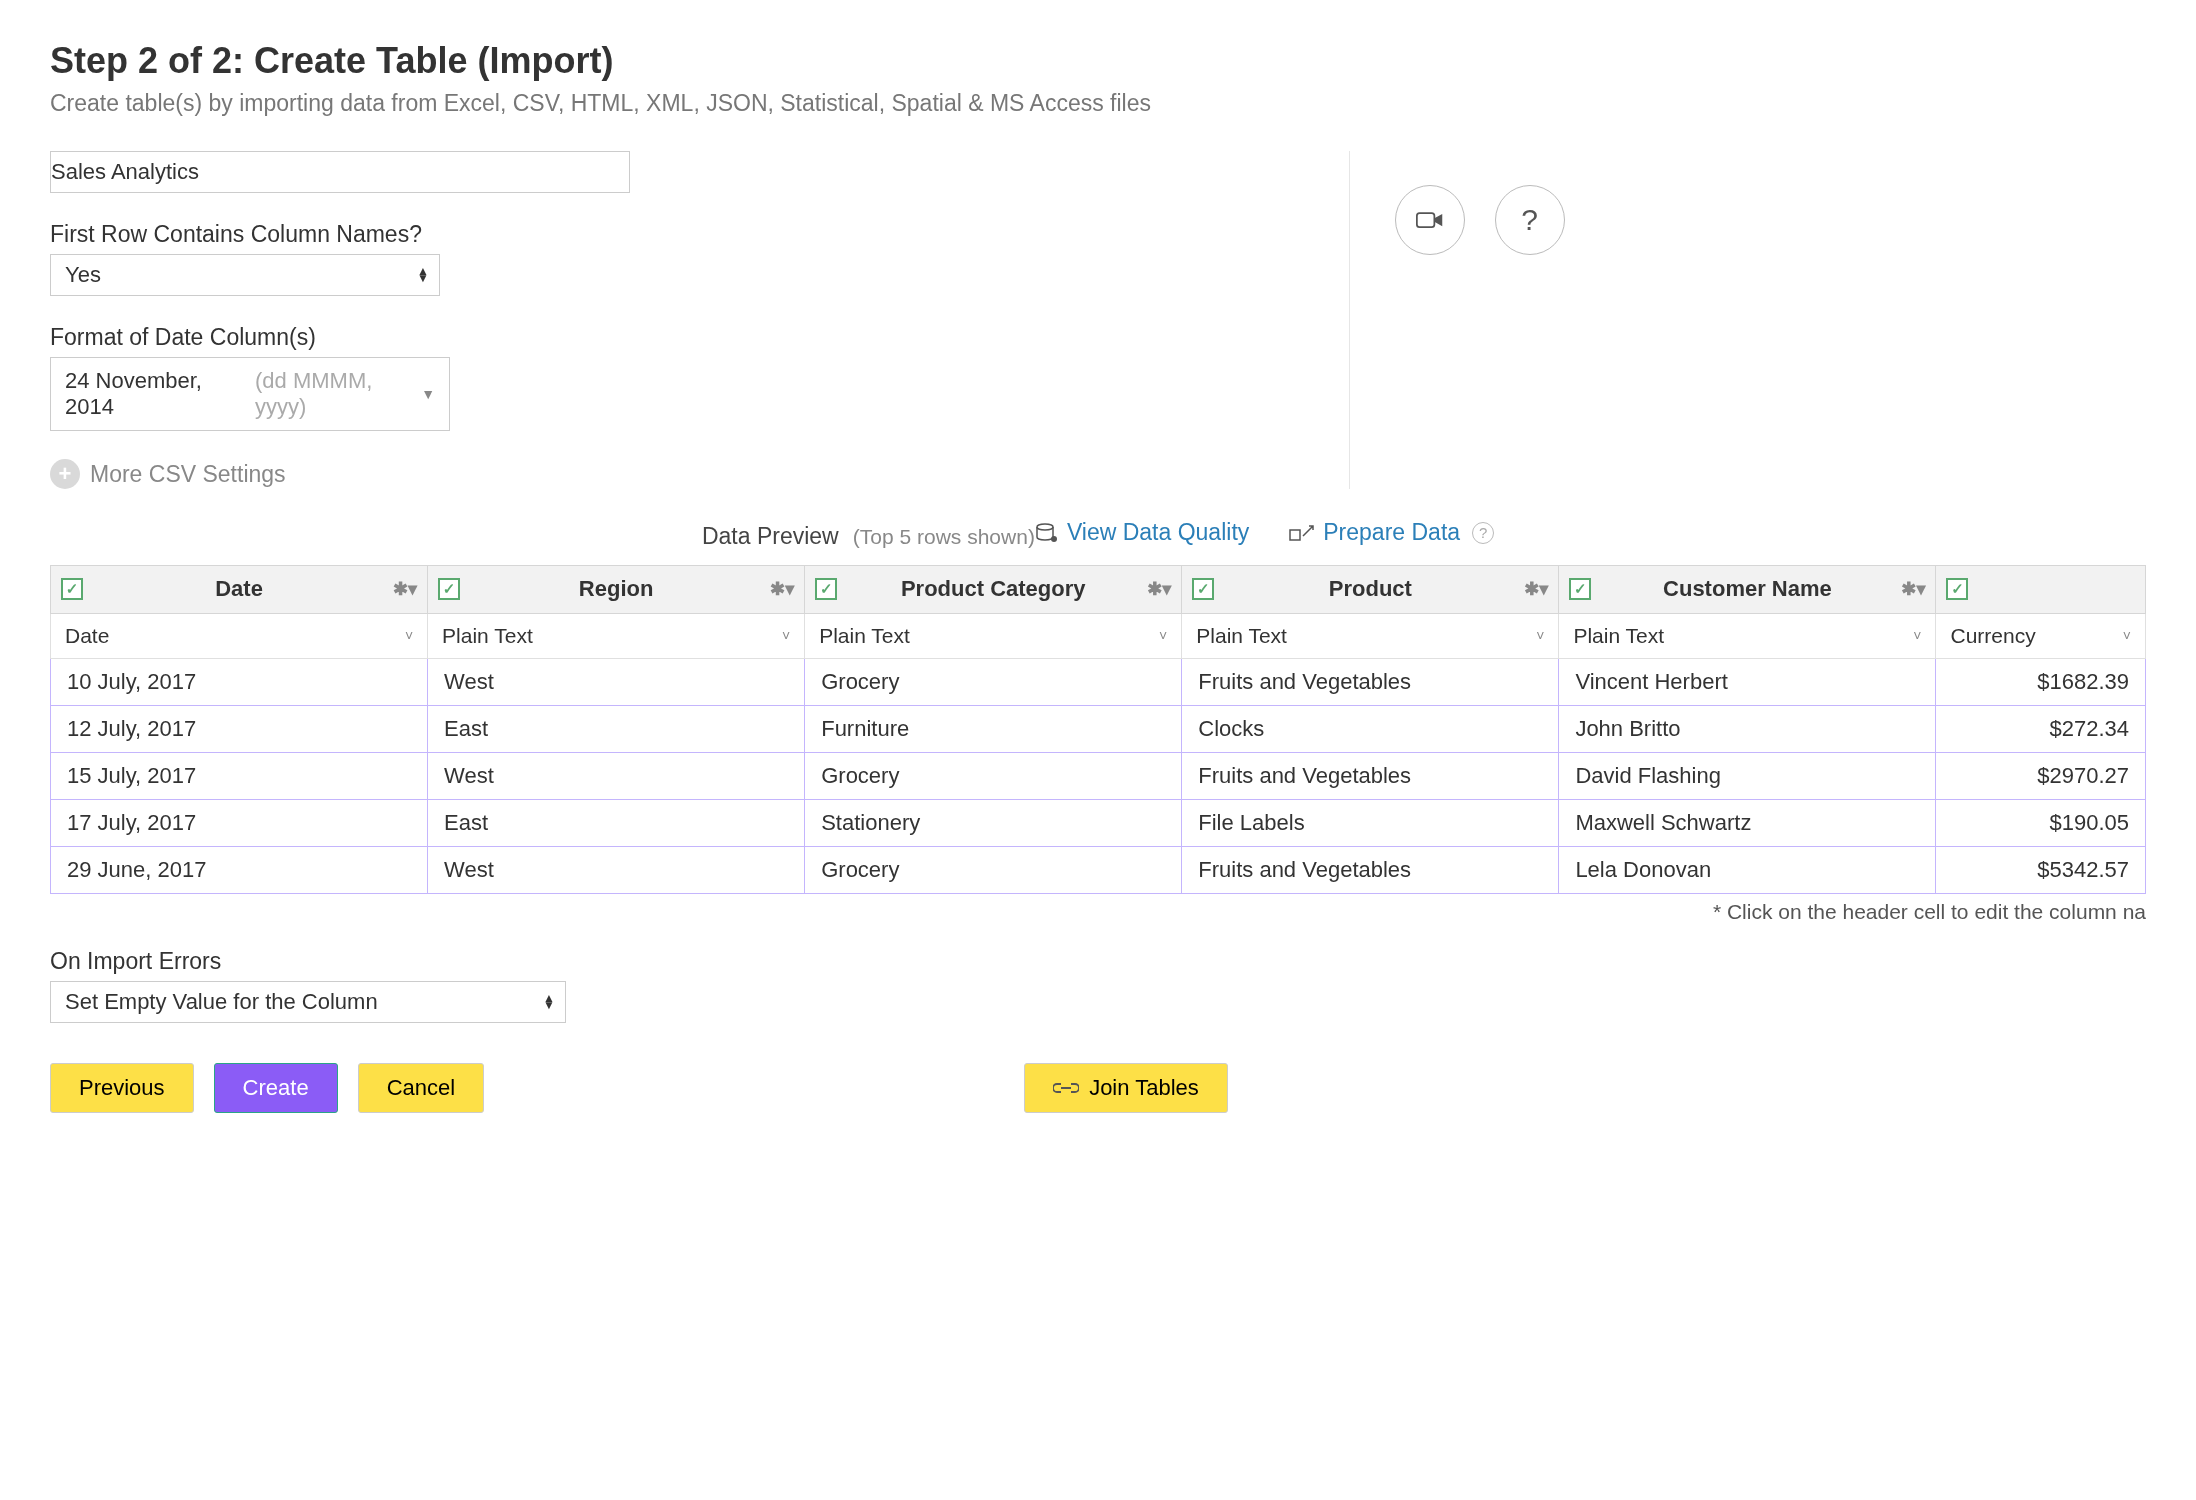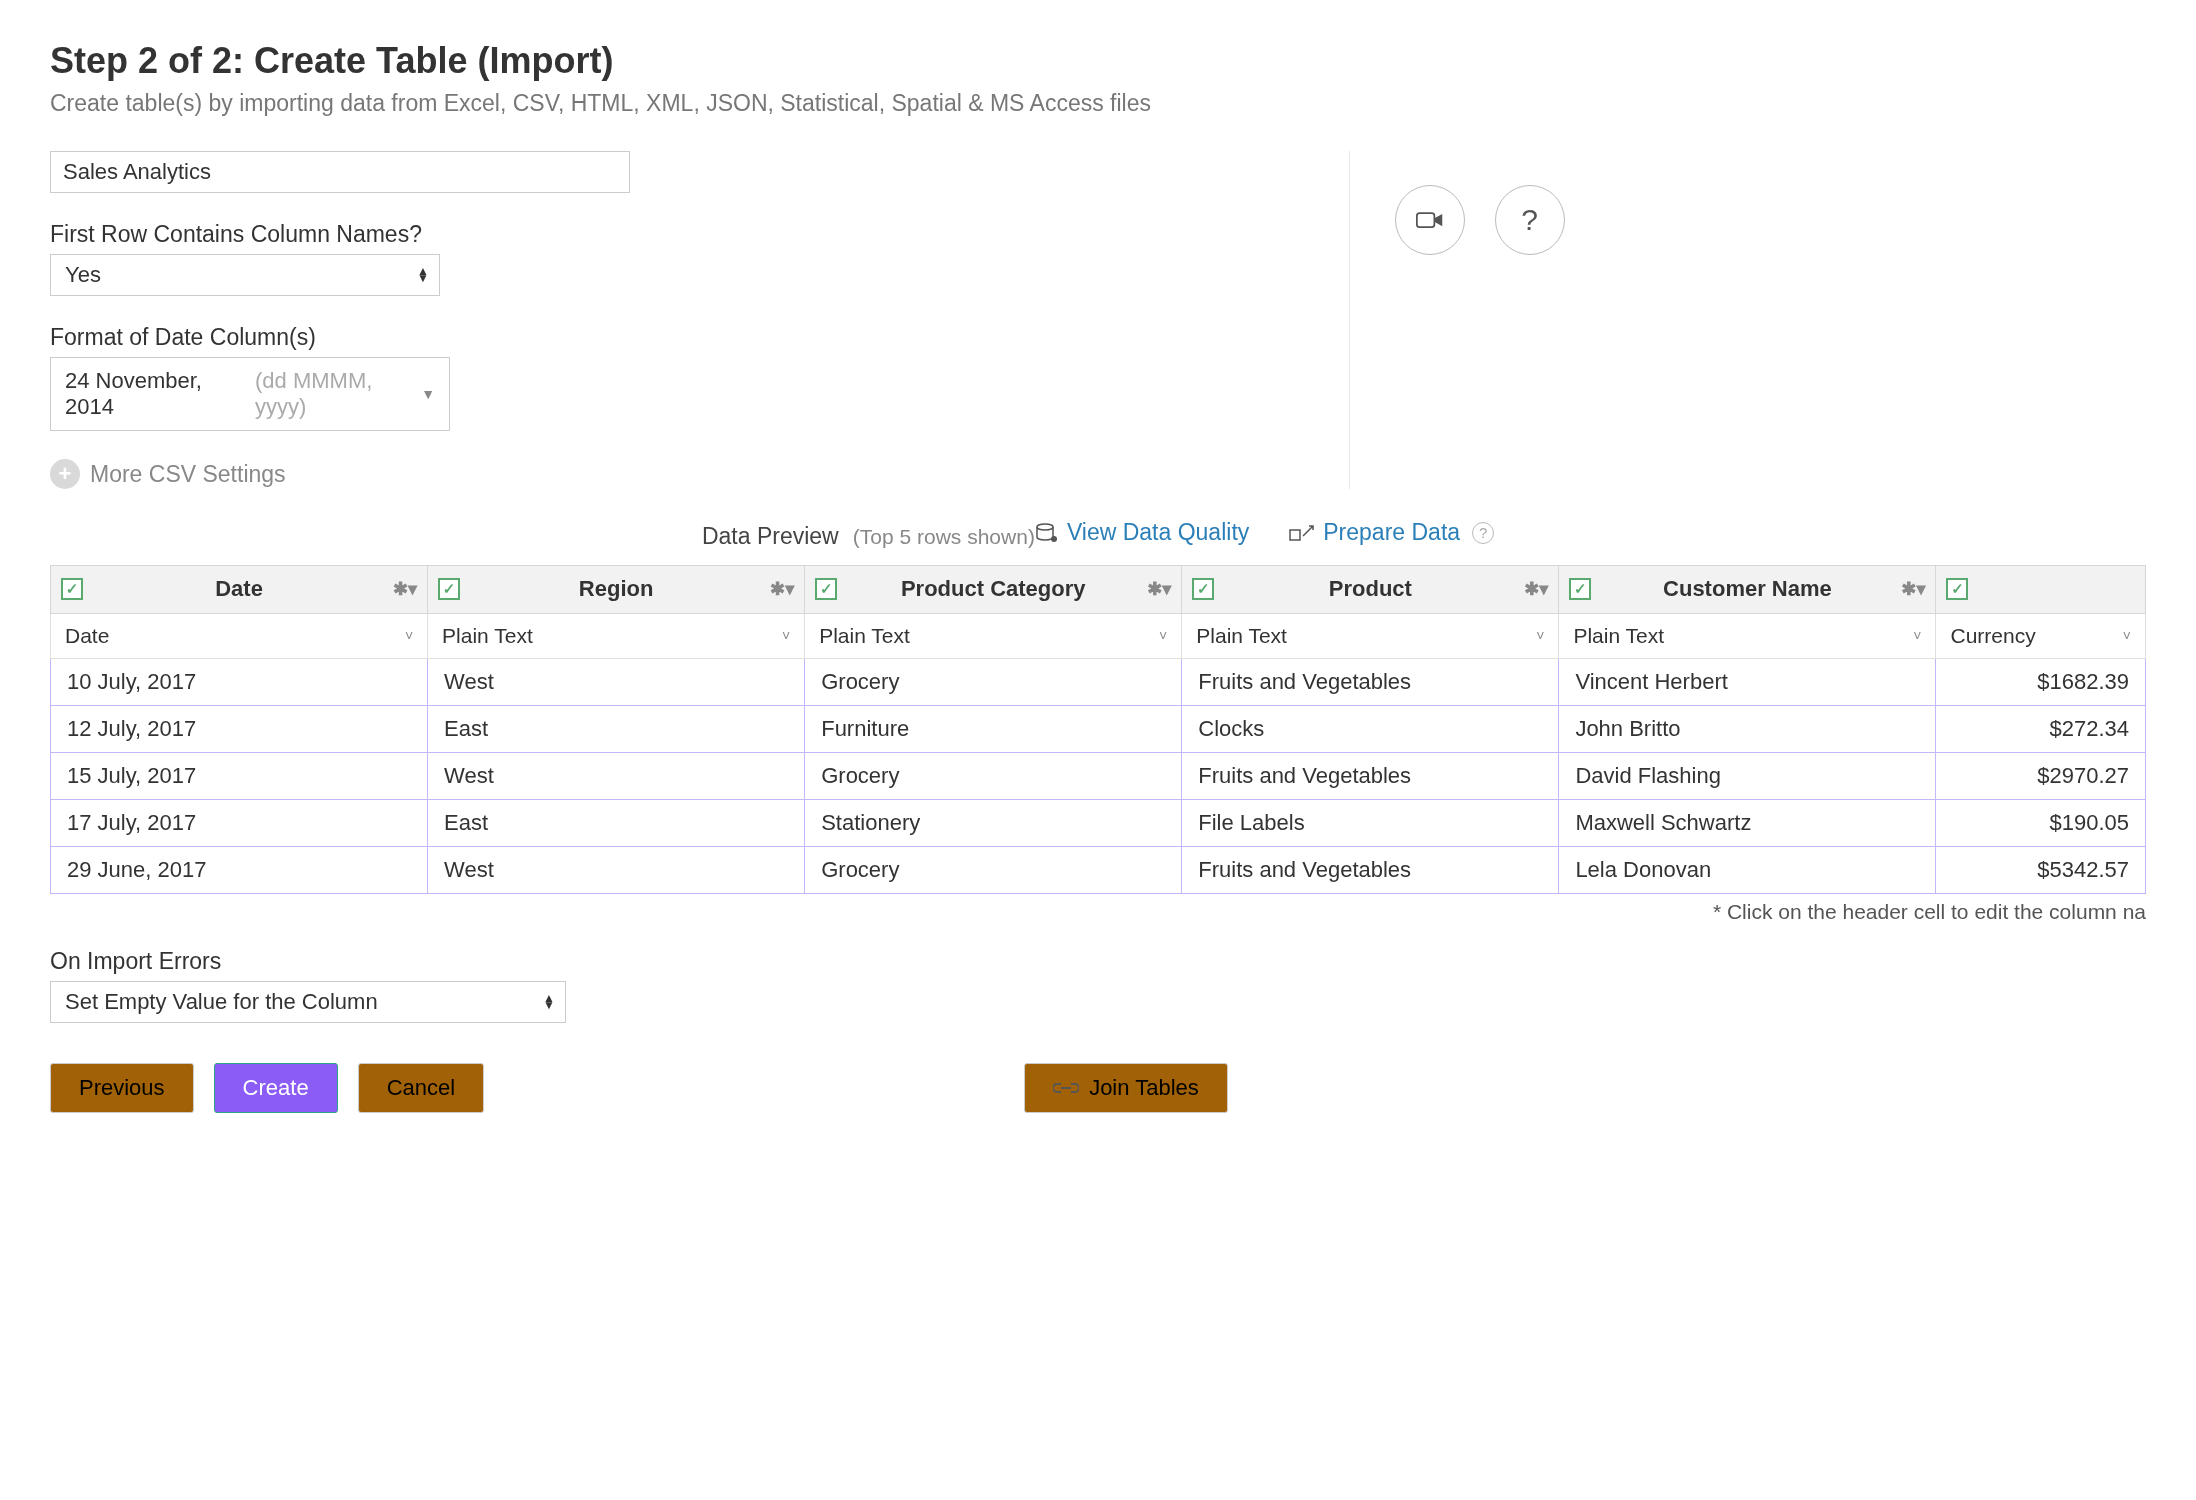--- a/index.html
+++ b/index.html
@@ -20,21 +20,21 @@
     display: flex; align-items: center; justify-content: center;
     font-size: 30px; color: #555; cursor: pointer; background:#fff;
   }
   .field-label { font-size: 23px; color: #333; margin-bottom: 6px; }
   .field-label.red { color: #b83232; }
   .help-q {
     display:inline-block; width:22px; height:22px; border:1px solid #bbb; border-radius:50%;
     font-size:15px; text-align:center; line-height:20px; color:#999; margin-left:4px; vertical-align:middle;
   }
   .text-input {
-    width: 580px; height: 42px; border: 1px solid #ccc; padding: 0 12px;
+    width: 580px; height: 42px; border: 1px solid #ccc; padding: 0 0;
     font-size: 22px; color: #333; background:#fff;
   }
   .field-group { margin-bottom: 28px; }
   .select-wrap {
     position: relative; display: inline-block; background:#fff;
     border: 1px solid #ccc; height: 42px; line-height: 40px; padding: 0 40px 0 14px;
     font-size: 22px; cursor:pointer;
   }
   .select-wrap .arrows {
     position:absolute; right:10px; top:50%; transform:translateY(-50%);
@@ -68,21 +68,21 @@
   .type-sel {
     display:flex; align-items:center; justify-content:space-between;
     padding:8px 14px; font-size:21px; cursor:pointer; height:44px;
   }
   .type-sel .chev { color:#888; font-size:14px; }
   table.preview td.cell { border:1px solid #c4b5fd; padding:10px 16px; font-size:22px; color:#333; }
   td.cell.right { text-align:right; }
   .hint-note { text-align:right; color:#555; font-size:21px; margin-top:6px; }
   .errors-group { margin-top:24px; }
   .btn-row { display:flex; gap:20px; align-items:center; margin-top:40px; }
-  .btn { height:50px; padding:0 28px; border:1px solid #ccc; background:#a16207; font-size:22px; cursor:pointer; border-radius:3px; }
+  .btn { height:50px; padding:0 28px; border:1px solid #ccc; background:#fde047; font-size:22px; cursor:pointer; border-radius:3px; }
   .btn.primary { background:#8b5cf6; color:#fff; border-color:#2aa587; }
   .join-wrap { margin-left:auto; margin-right:0; }
   .join-btn { display:flex; align-items:center; gap:10px; }
   .icon-svg { width:28px; height:20px; }
   .overflow-x { overflow-x:auto; }
 </style>
 </head>
 <body>
 
 <h1 class="page-title">Step 2 of 2: Create Table (Import)</h1>

